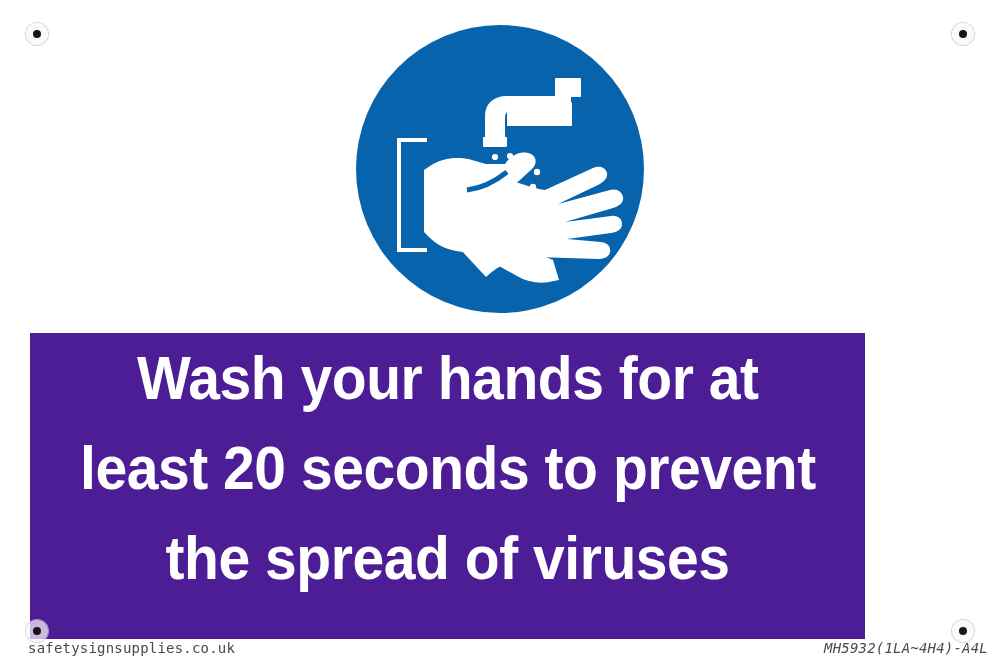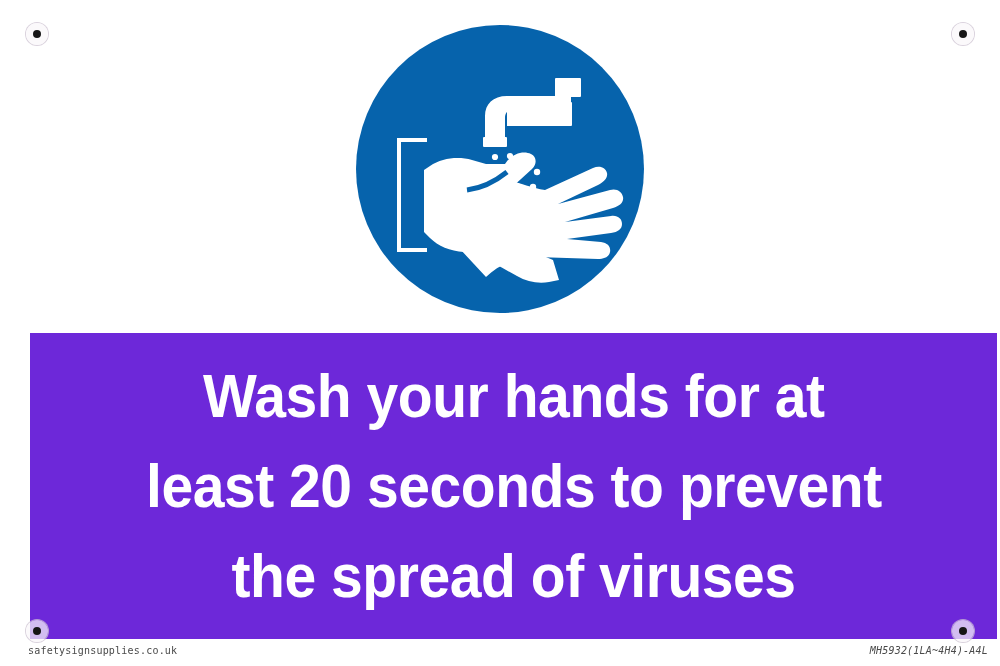--- a/index.html
+++ b/index.html
@@ -58,48 +58,48 @@
     width: 290px;
     height: 290px;
   }
   #mandatory-circle svg { display: block; width: 100%; height: 100%; }
 
   
   #text-banner {
     position: absolute;
     left: 30px;
     top: 333px;
-    width: 967px;
+    width: 835px;
     height: 306px;
-    background: #6d28d9;
+    background: #4c1d95;
     display: flex;
     flex-direction: column;
     align-items: center;
-    justify-content: center;
+    justify-content: flex-start;
     z-index: 2;
   }
   .banner-line {
     color: #ffffff;
     font-family: "Liberation Sans", sans-serif;
     font-weight: bold;
     font-size: 62px;
     line-height: 90px;
     letter-spacing: -0.5px;
     text-align: center;
     white-space: nowrap;
     transform: scaleX(0.92);
   }
 
   
   .footer-text {
     position: absolute;
     bottom: 10px;
     color: #4a4a4a;
     font-family: "DejaVu Sans Mono", monospace;
-    font-size: 10px;
+    font-size: 14px;
     letter-spacing: 0.2px;
     white-space: nowrap;
     z-index: 5;
   }
   #website-watermark { left: 28px; }
   #product-code { right: 12px; font-style: italic; }
 </style>
 </head>
 <body>
 

